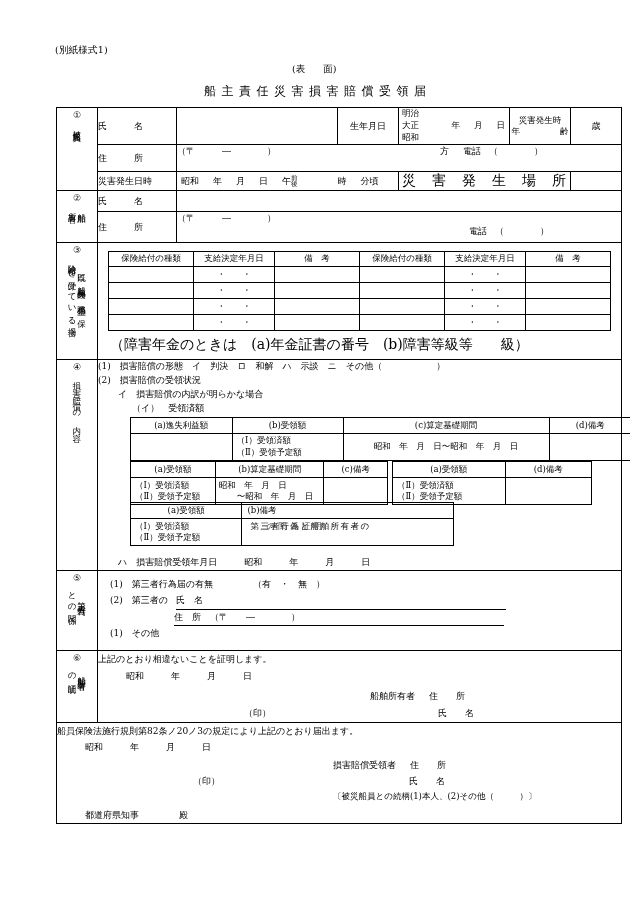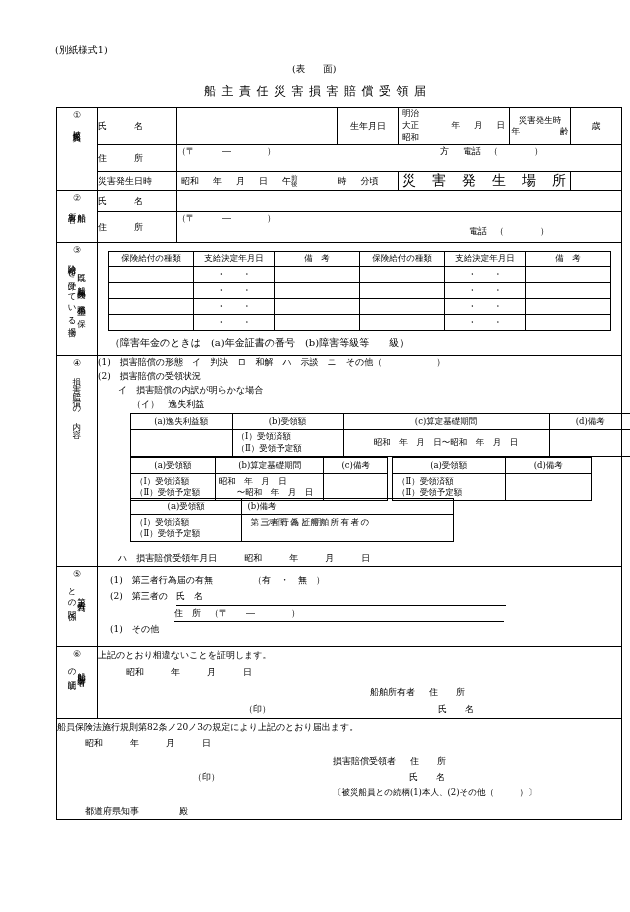--- a/index.html
+++ b/index.html
@@ -260,37 +260,37 @@
           <tr>
             <td style="height:13px"></td>
             <td class="hd dotdate">・　　・</td>
             <td></td>
             <td></td>
             <td class="hd dotdate">・　　・</td>
             <td></td>
           </tr>
         </tbody>
             </table>
-        <div style="margin-top:5px;font-size:10px;padding-left:2px">（障害年金のときは　(a)年金証書の番号　(b)障害等級等　　級）</div>
+        <div style="margin-top:5px;font-size:14px;padding-left:2px">（障害年金のときは　(a)年金証書の番号　(b)障害等級等　　級）</div>
       </td>
     </tr>
 
     <tr>
       <td class="vcell">
         <span class="vnum">④</span>
         <div class="vwrap">
           <span class="vtxt" style="letter-spacing:7px">損害賠償の内容</span>
         </div>
       </td>
       <td colspan="6" class="sec4box">
 
         <span class="ln">(1)　損害賠償の形態　イ　判決　ロ　和解　ハ　示談　ニ　その他（　　　　　　）</span>
         <span class="ln">(2)　損害賠償の受領状況</span>
         <span class="ln ind1">イ　損害賠償の内訳が明らかな場合</span>
-        <span class="ln ind2">（イ）　逸失利益</span>
+        <span class="ln ind2">（イ）　受領済額</span>
 
         <table class="mini" style="width:96%;margin:1px 0 0 32px">
               <tbody>
           <tr>
             <td class="hd" style="width:20%">(a)逸失利益額</td>
             <td class="hd" style="width:22%">(b)受領額</td>
             <td class="hd" style="width:42%">(c)算定基礎期間</td>
             <td class="hd" style="width:16%">(d)備考</td>
           </tr>
           <tr>

